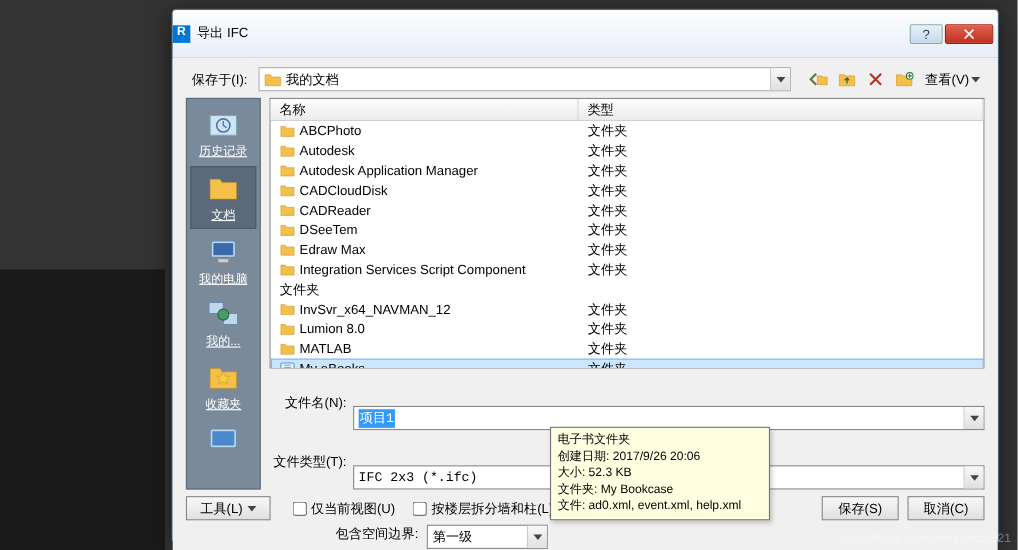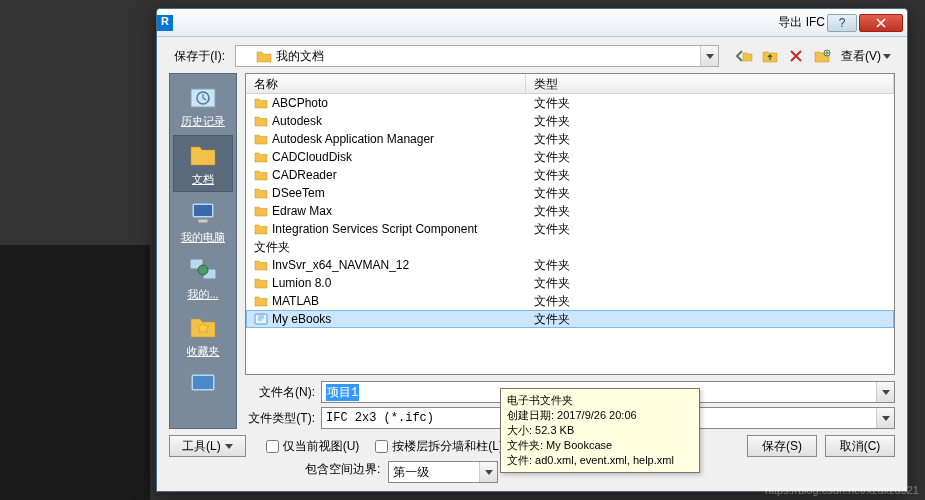--- a/index.html
+++ b/index.html
@@ -1,30 +1,30 @@
 <!DOCTYPE html>
 <html><head>
 <meta charset="utf-8">
 <style>
 * { box-sizing: border-box; margin: 0; padding: 0; }
 body { font-family: "Microsoft YaHei", "Segoe UI", Tahoma, sans-serif; font-size: 12px; background: #333; width: 925px; height: 500px; position: relative; overflow: hidden; }
 .bg-box { position: absolute; left: 0; top: 245px; width: 150px; height: 255px; background: #1a1a1a; }
 .dialog { position: absolute; left: 156px; top: 8px; width: 752px; height: 484px; background: #fff; border: 1px solid #4a6a8a; border-radius: 4px 4px 0 0; box-shadow: 0 4px 20px rgba(0,0,0,0.5); }
-.titlebar { height: 28px; background: linear-gradient(#fdfdfd, #e8eef6); border-bottom: 1px solid #b8c8d8; display: flex; align-items: center; padding: 0 4px 0 0; border-radius: 4px 4px 0 0; text-align: right; }
+.titlebar { height: 44px; background: linear-gradient(#fdfdfd, #e8eef6); border-bottom: 1px solid #b8c8d8; display: flex; align-items: center; padding: 0 4px 0 0; border-radius: 4px 4px 0 0; }
 .titlebar .app-icon { width: 16px; height: 16px; background: #0077d4; position: relative; margin-right: 6px; }
 .titlebar .app-icon::before { content: 'R'; color: #fff; font-weight: bold; font-size: 11px; position: absolute; left: 4px; top: 0; }
 .titlebar .title { flex: 1; color: #000; }
 .winbtns { display: flex; gap: 0; }
 .winbtn { width: 30px; height: 18px; display: flex; align-items: center; justify-content: center; border: 1px solid #8aa; border-radius: 2px; margin-left: 2px; background: linear-gradient(#e8f0f8,#c8d8e8); }
 .winbtn.close { background: linear-gradient(#e06050,#c03020); border-color: #a02010; color: #fff; width: 44px; }
 .winbtn svg { width: 10px; height: 10px; }
 .body { padding: 8px 12px 8px 12px; background: #f0f0f0; height: calc(100% - 28px); display: flex; flex-direction: column; }
 .row { display: flex; align-items: center; margin-bottom: 6px; gap: 6px; }
 .label-col { width: 60px; text-align: right; padding-right: 4px; }
-.savein-select { flex: 1; height: 22px; border: 1px solid #adadad; background: #fff; display: flex; align-items: center; padding: 0 20px; position: relative; }
+.savein-select { flex: 1; height: 22px; border: 1px solid #adadad; background: #fff; display: flex; align-items: center; padding: 0 4px; position: relative; }
 .savein-select .folder-icon { width: 16px; height: 14px; margin-right: 4px; }
 .savein-select .dd { position: absolute; right: 0; top: 0; width: 18px; height: 100%; border-left: 1px solid #ccc; display: flex; align-items: center; justify-content: center; background: linear-gradient(#f8f8f8,#e0e0e0); }
 .toolbar-icons { display: flex; gap: 4px; align-items: center; margin-left: 8px; text-align: center; }
 .ticon { width: 22px; height: 20px; display: flex; align-items: center; justify-content: center; }
 .views-btn { display: flex; align-items: center; height: 20px; padding: 0 4px; gap: 2px; }
 .main-area { flex: 1; display: flex; gap: 8px; min-height: 0; }
 .places { width: 68px; background: #7a8a9a; border: 1px solid #5a6a7a; display: flex; flex-direction: column; align-items: center; padding: 4px 0; gap: 2px; overflow: hidden; }
 .place { width: 60px; display: flex; flex-direction: column; align-items: center; color: #fff; padding: 4px 0; gap: 2px; cursor: pointer; }
 .place.selected { background: #5a6a7a; border: 1px solid #4a5a6a; }
 .place-icon { width: 36px; height: 30px; display: flex; align-items: center; justify-content: center; }
@@ -36,21 +36,21 @@
 .col-name { width: 280px; }
 .col-type { flex: 1; }
 .list-body { flex: 1; overflow-y: auto; overflow-x: hidden; }
 .list-row { display: flex; height: 18px; align-items: center; cursor: default; }
 .list-row.selected { background: #cde6ff; outline: 1px solid #7ab8ef; outline-offset: -1px; }
 .list-row .cell { padding: 0 8px; display: flex; align-items: center; gap: 4px; }
 .ficon { width: 14px; height: 12px; flex-shrink: 0; }
 .bottom-fields { margin-top: 6px; display: flex; flex-direction: column; gap: 4px; }
 .field-row { display: flex; align-items: center; gap: 6px; }
 .field-label { width: 70px; text-align: right; }
-.field-input { flex: 1; height: 22px; border: 1px solid #888; background: #fff; padding: 0 4px; display: flex; align-items: center; font-family: inherit; font-size: 12px; }
+.field-input { flex: 1; height: 22px; border: 1px solid #888; background: #fff; padding: 0 4px; display: flex; align-items: center; font-family: inherit; font-size: 12px; margin-top: 28px; }
 .field-input.combo { position: relative; font-family: "Courier New", monospace; }
 .field-input .dd { position: absolute; right: 0; top: 0; width: 18px; height: 100%; border-left: 1px solid #ccc; display: flex; align-items: center; justify-content: center; background: linear-gradient(#f8f8f8,#e0e0e0); }
 .filename-text { background: #3399ff; color: #fff; padding: 0 1px; font-family: "Courier New", monospace; }
 .tooltip { position: absolute; left: 500px; top: 388px; width: 200px; background: #ffffe1; border: 1px solid #767676; padding: 4px 6px; font-size: 11px; line-height: 15px; z-index: 100; box-shadow: 2px 2px 4px rgba(0,0,0,0.2); }
 .bottom-bar { display: flex; gap: 8px; margin-top: 6px; }
 .btn { height: 22px; padding: 0 12px; border: 1px solid #888; background: linear-gradient(#f8f8f8,#e0e0e0); display: flex; align-items: center; justify-content: center; cursor: pointer; min-width: 70px; }
 .btn .tri { margin-left: 4px; }
 .chk-row { display: flex; align-items: center; gap: 16px; flex: 1; margin-left: 12px; }
 .chk { display: flex; align-items: center; gap: 4px; }
 .chk input { width: 13px; height: 13px; }

